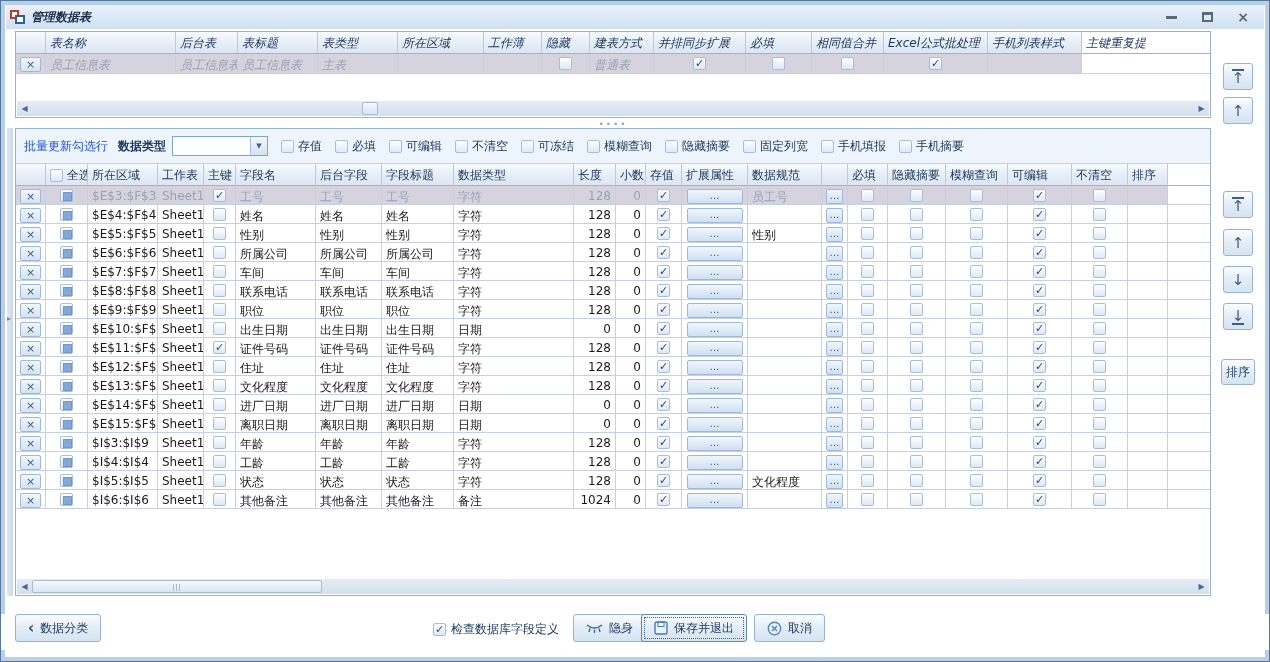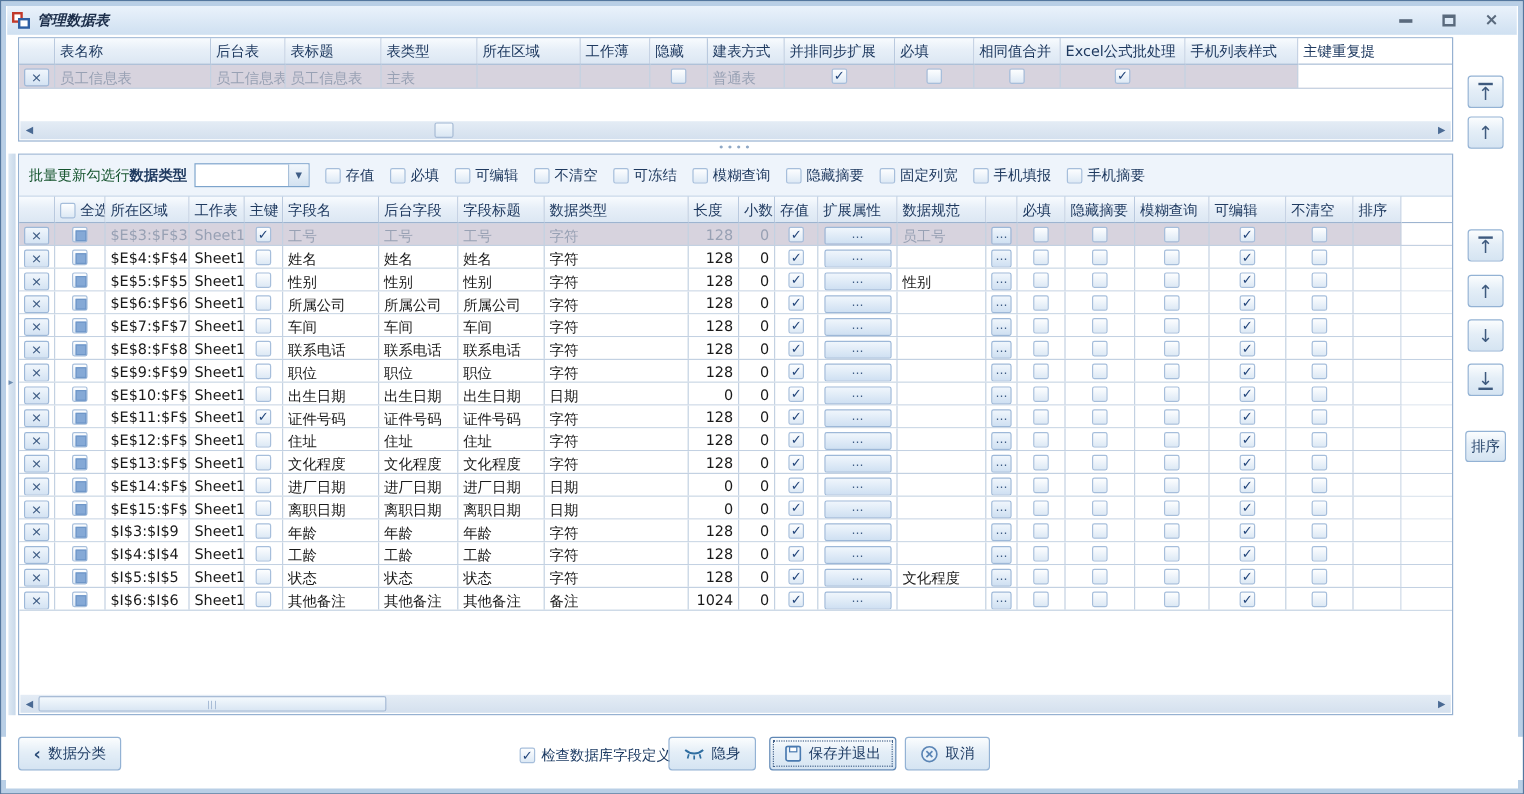--- a/index.html
+++ b/index.html
@@ -61,21 +61,21 @@
             background:linear-gradient(#f4f9fd,#d9e6f3); position:relative; cursor:pointer; }
   .sthumb .grip { position:absolute; left:50%; top:3px; width:8px; height:7px; margin-left:-4px;
                   background:repeating-linear-gradient(90deg,#a8bcd6 0 1px,transparent 1px 3px); }
   .strack { flex:1 1 auto; height:15px; position:relative; }
 
   
   .panel-band { height:21px; background:linear-gradient(#eaf2fb,#d6e5f4); border-bottom:1px solid #b9cde4;
                 color:#15428b; font-weight:bold; padding:3px 0 0 8px; }
   .toolbar { height:35px; background:#eef4fb; border-bottom:1px solid #c3d4e6; display:flex;
              align-items:center; padding-left:8px; }
-  .tb-dim { color:#14532d; }
+  .tb-dim { color:#1d4ed8; margin-right:10px; }
   .tb-lbl { color:#1f3a60; font-weight:bold; margin-right:6px; }
   .combo { width:96px; height:20px; border:1px solid #7da4cc; background:#fff; display:flex; }
   .combo .cval { flex:1 1 auto; }
   .combo .cbtn { flex:none; width:17px; background:linear-gradient(#f2f7fc,#d3e2f1); border-left:1px solid #a8c0da;
                  color:#3f5d85; font-size:7px; display:flex; align-items:center; justify-content:center; cursor:pointer; }
   .tb-opt { display:flex; align-items:center; margin-left:13px; color:#1f3a60; }
   .tb-opt .cb { margin-right:4px; }
 
   
   .sbtn { position:absolute; width:30px; height:27px; border:1px solid #93b2d4; border-radius:3px;
@@ -116,21 +116,21 @@
         </span>
       <span class="wc">
           <span class="maxbox"></span>
         </span>
       <span class="wc close">
           <span>×</span>
         </span>
     </span>
   </div>
 
-  <div class="gridbox" id="topGrid" style="left:14px; top:30px; width:1196px; height:87px;">
+  <div class="gridbox" id="topGrid" style="left:14px; top:30px; width:1196px; height:87px;font-style:italic;">
     <div class="ghead" id="topGridHead">
         <span class="hcell" style="width: 30px;"></span>
         <span class="hcell" style="width: 130px;">表名称</span>
         <span class="hcell" style="width: 62px;">后台表</span>
         <span class="hcell" style="width: 80px;">表标题</span>
         <span class="hcell" style="width: 80px;">表类型</span>
         <span class="hcell" style="width: 86px;">所在区域</span>
         <span class="hcell" style="width: 58px;">工作薄</span>
         <span class="hcell" style="width: 48px;">隐藏</span>
         <span class="hcell" style="width: 64px;">建表方式</span>
@@ -1081,21 +1081,21 @@
 
   <div style="position:absolute; left:0; top:613px; width:100%; height:36px; background:#fff;">
     <span class="bbtn" style="position:absolute; left:14px;">
       <span class="chev">‹</span>
       <span>数据分类</span>
     </span>
     <span class="bottom-check" style="position:absolute; left:432px; top:7px;">
       <span class="cb on">✓</span>
       <span>检查数据库字段定义</span>
     </span>
-    <span class="bbtn" style="position:absolute; left:556px;">
+    <span class="bbtn" style="position:absolute; left:572px;">
       <svg width="17" height="11" viewBox="0 0 17 11">
         <path d="M1,2 Q8.5,8 16,2" fill="none" stroke="#2e6da0" stroke-width="1.6"></path>
         <line x1="4" y1="5.5" x2="3" y2="9" stroke="#2e6da0" stroke-width="1.4"></line>
         <line x1="8.5" y1="6.5" x2="8.5" y2="10" stroke="#2e6da0" stroke-width="1.4"></line>
         <line x1="13" y1="5.5" x2="14" y2="9" stroke="#2e6da0" stroke-width="1.4"></line>
       </svg>
       <span>隐身</span>
     </span>
     <span class="bbtn focused" style="position:absolute; left:640px;">
       <svg width="14" height="14" viewBox="0 0 14 14">

